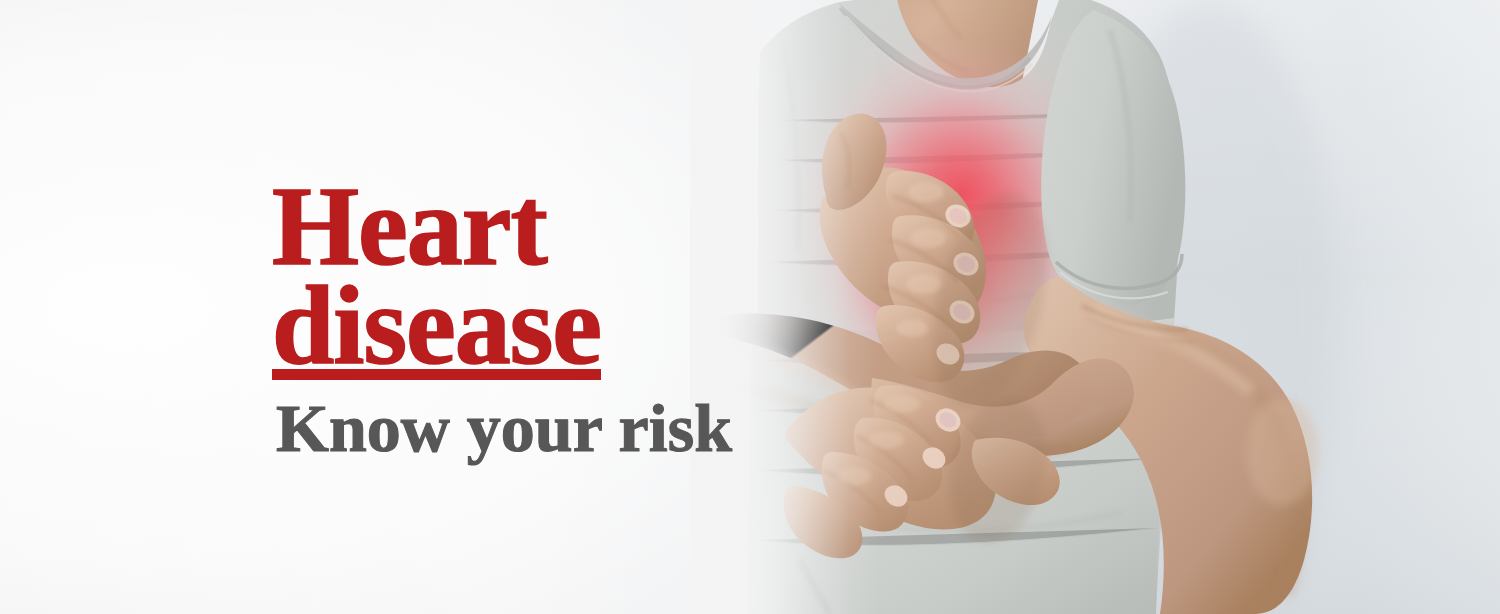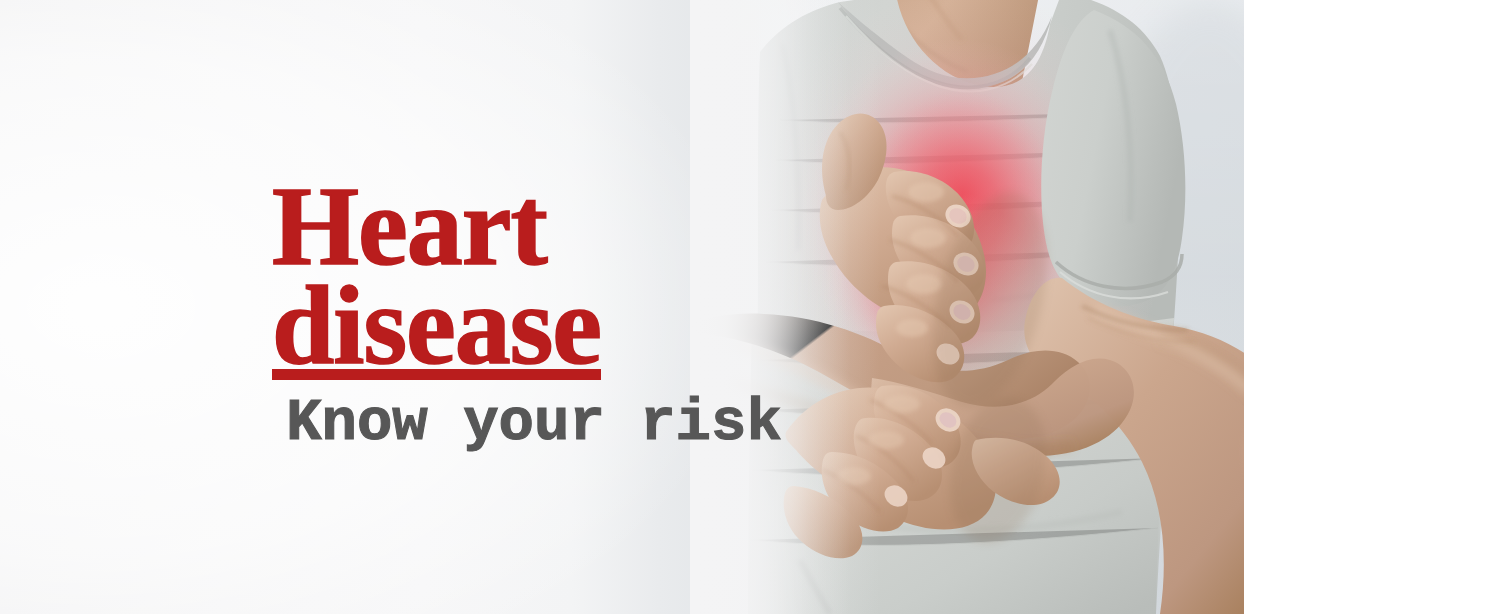--- a/index.html
+++ b/index.html
@@ -5,21 +5,21 @@
   html, body {
     margin: 0;
     padding: 0;
     background: #ffffff;
   }
   body {
     font-family: "Liberation Serif", serif;
   }
   .banner {
     position: relative;
-    width: 1244px;
+    width: 1500px;
     height: 614px;
     overflow: hidden;
     background: #f2f2f3;
   }
 
   
   .bg-base {
     position: absolute;
     inset: 0;
     background: linear-gradient(to right,
@@ -85,27 +85,26 @@
     line-height: 0.90;
     letter-spacing: -1px;
     color: #b91d1d;
     -webkit-text-stroke: 1.6px #b91d1d;
     text-rendering: optimizeLegibility;
   }
   .headline .line { display: block; }
   .headline .line2 { margin-top: -2px; text-decoration: underline; }
   .subhead {
     margin: 18px 0 0 4px;
-    font-family: Liberation Mono, monospace;
+    font-family: Liberation Serif, serif;
     font-weight: bold;
-    font-size: 59px;
+    font-size: 68px;
     line-height: 1;
     letter-spacing: 0px;
     color: #575757;
-    text-align: center;
     -webkit-text-stroke: 1.1px #575757;
   }
 </style>
 </head>
 <body>
 
 <div class="banner">
 
   <div class="bg-base"></div>
   <div class="bg-vignette"></div>

